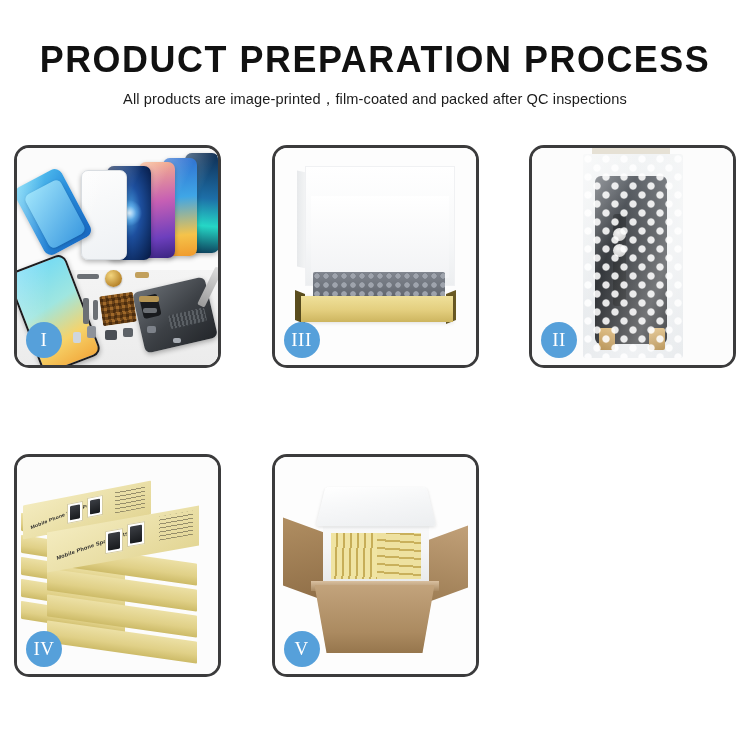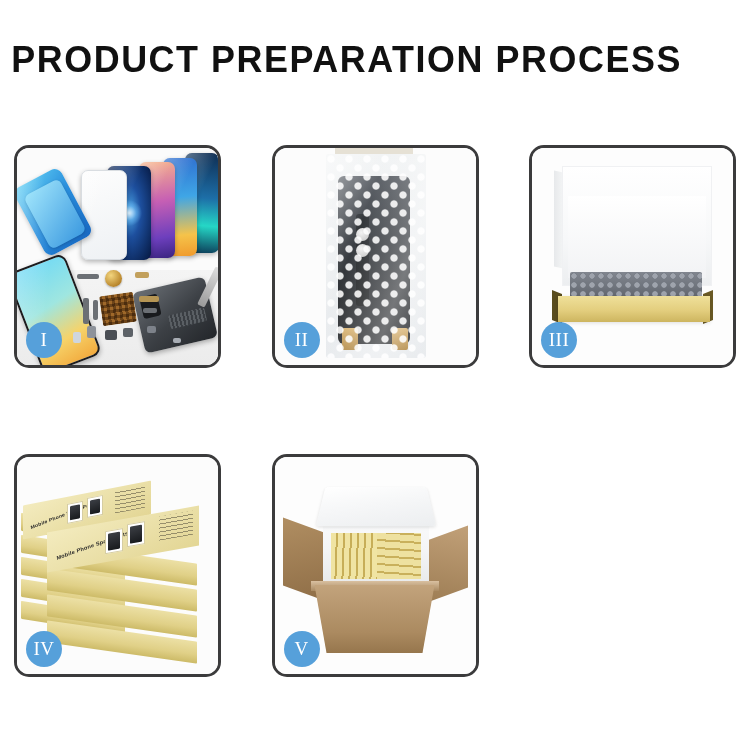--- a/index.html
+++ b/index.html
@@ -18,21 +18,21 @@
     height: 750px;
     background: #ffffff;
   }
 
   
   .header {
     position: absolute;
     top: 38px;
     left: 0;
     width: 750px;
-    text-align: left;
+    text-align: center;
   }
   .title {
     font-size: 37px;
     font-weight: 700;
     letter-spacing: 1.6px;
     color: #111111;
     line-height: 44px;
     white-space: nowrap;
     transform: scaleX(0.97);
   }
@@ -390,20 +390,21 @@
 
   .shadow-soft { box-shadow: 0 1px 4px rgba(0,0,0,.12); }
 </style>
 </head>
 <body>
 
 <div class="page">
 
   <div class="header">
     <div class="title">PRODUCT PREPARATION PROCESS</div>
+    <div class="subtitle">All products are image-printed，film-coated and packed after QC inspections</div>
   </div>
 
   <div class="grid">
 
     <div class="panel">
       <div class="panel-stage">
         <div class="p1-bg"></div>
         <div class="p1-floor"></div>
 
         <div class="scr p1-s6"></div>
@@ -427,20 +428,35 @@
         <div class="p1-chip" style="left:122px; top:148px; width:20px; height:6px; background:#b59554;"></div>
         <div class="p1-chip" style="left:126px; top:160px; width:14px; height:5px;"></div>
         <div class="p1-chip" style="left:70px; top:178px; width:9px; height:12px; background:#8d929a;"></div>
         <div class="p1-chip" style="left:88px; top:182px; width:12px; height:10px; background:#4a4e54;"></div>
         <div class="p1-chip" style="left:106px; top:180px; width:10px; height:9px; background:#5d6268;"></div>
         <div class="p1-chip" style="left:56px; top:184px; width:8px; height:11px; background:#cfd6de;"></div>
         <div class="p1-chip" style="left:130px; top:178px; width:9px; height:7px; background:#7d828a;"></div>
         <div class="p1-chip" style="left:156px; top:190px; width:8px; height:5px; background:#a8adb4;"></div>
 
         <div class="badge">I</div>
+      </div>
+    </div>
+
+    <div class="panel">
+      <div class="panel-stage">
+        <div class="p3-bg"></div>
+        <div class="p3-lid-side-l"></div>
+        <div class="p3-lid-side-r"></div>
+        <div class="p3-lid"></div>
+        <div class="p3-foam"></div>
+        <div class="p3-bubblefill"></div>
+        <div class="p3-boxleft"></div>
+        <div class="p3-boxright"></div>
+        <div class="p3-boxfront shadow-soft"></div>
+        <div class="badge">III</div>
       </div>
     </div>
 
     <div class="panel">
       <div class="panel-stage">
         <div class="p2-bg"></div>
         <div class="p2-tape"></div>
         <div class="p2-bag">
           <div class="p2-screen"></div>
           <div class="p2-flex"></div>
@@ -450,35 +466,20 @@
           <div class="p2-conn" style="right:18px;"></div>
           <div class="p2-bubbles"></div>
           <div class="p2-sheen"></div>
         </div>
         <div class="badge">II</div>
       </div>
     </div>
 
     <div class="panel">
       <div class="panel-stage">
-        <div class="p3-bg"></div>
-        <div class="p3-lid-side-l"></div>
-        <div class="p3-lid-side-r"></div>
-        <div class="p3-lid"></div>
-        <div class="p3-foam"></div>
-        <div class="p3-bubblefill"></div>
-        <div class="p3-boxleft"></div>
-        <div class="p3-boxright"></div>
-        <div class="p3-boxfront shadow-soft"></div>
-        <div class="badge">III</div>
-      </div>
-    </div>
-
-    <div class="panel">
-      <div class="panel-stage">
         <div class="p4-bg"></div>
 
         <div class="pbox" style="left:4px; top:64px; width:104px; height:18px; transform:skewY(9deg);"></div>
         <div class="pbox" style="left:4px; top:86px; width:104px; height:18px; transform:skewY(9deg);"></div>
         <div class="pbox" style="left:4px; top:108px; width:104px; height:18px; transform:skewY(9deg);"></div>
         <div class="pbox" style="left:4px; top:130px; width:104px; height:18px; transform:skewY(9deg);"></div>
         <div class="pbox" style="left:4px; top:152px; width:104px; height:18px; transform:skewY(9deg);"></div>
 
         <div class="pbox-top" style="left:6px; top:36px; width:128px; height:34px; transform:skewY(-11deg); border-radius:1px;">
           <div class="p4-label" style="left:7px; top:14px; transform:rotate(-11deg);">Mobile Phone Spare Parts</div>

